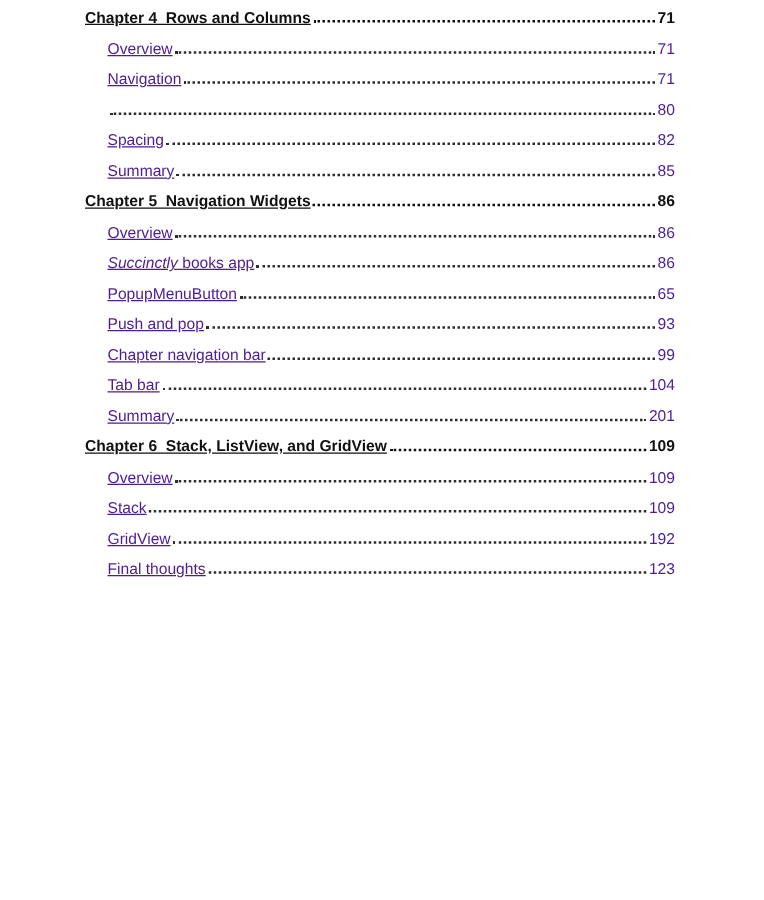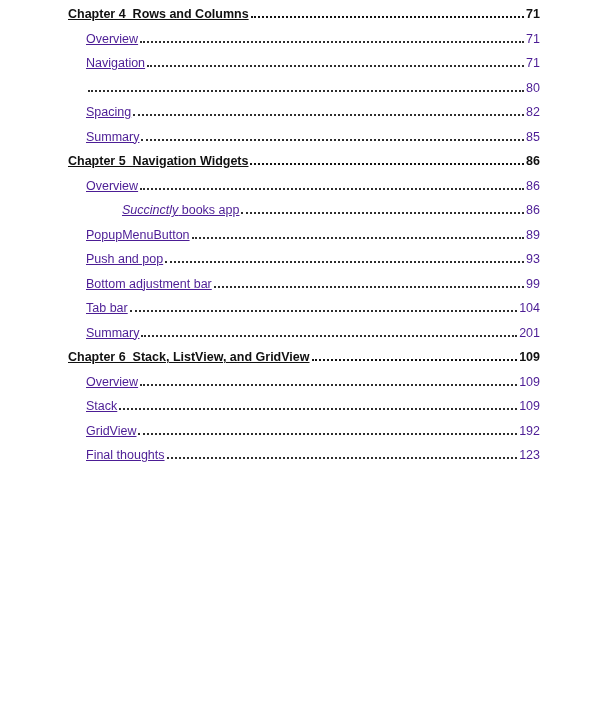--- a/index.html
+++ b/index.html
@@ -26,21 +26,21 @@
   }
   .toc-row.level-1 {
     font-weight: bold;
     color: #111111;
   }
   .toc-row.level-2 {
     padding-left: 18px;
     color: #4c1d95;
   }
   .toc-title { white-space: pre; text-decoration: underline; }
-  .toc-title .part-italic { font-style: italic; margin-left: 36px; }
+  .toc-title .part-italic { font-style: italic; }
   .toc-leader {
     flex: 1;
     min-width: 8px;
     height: 0;
     margin: 0 2px;
     border-bottom: 2px dotted #2d2d2d;
   }
   .toc-row.level-1 .toc-leader { border-bottom-color: #111111; }
   .toc-page-num { white-space: nowrap; text-align: right; }
 </style>
@@ -89,29 +89,29 @@
     <span class="toc-page-num">86</span>
   </div>
       <div class="toc-row level-2">
     <span class="toc-title"><span class="part-italic">Succinctly</span><span class="part-normal"> books app</span></span>
     <span class="toc-leader"></span>
     <span class="toc-page-num">86</span>
   </div>
       <div class="toc-row level-2">
     <span class="toc-title"><span class="part-normal">PopupMenuButton</span></span>
     <span class="toc-leader"></span>
-    <span class="toc-page-num">89</span>
+    <span class="toc-page-num">65</span>
   </div>
       <div class="toc-row level-2">
     <span class="toc-title"><span class="part-normal">Push and pop</span></span>
     <span class="toc-leader"></span>
     <span class="toc-page-num">93</span>
   </div>
       <div class="toc-row level-2">
-    <span class="toc-title"><span class="part-normal">Bottom adjustment bar</span></span>
+    <span class="toc-title"><span class="part-normal">Chapter navigation bar</span></span>
     <span class="toc-leader"></span>
     <span class="toc-page-num">99</span>
   </div>
       <div class="toc-row level-2">
     <span class="toc-title"><span class="part-normal">Tab bar</span></span>
     <span class="toc-leader"></span>
     <span class="toc-page-num">104</span>
   </div>
       <div class="toc-row level-2">
     <span class="toc-title"><span class="part-normal">Summary</span></span>

